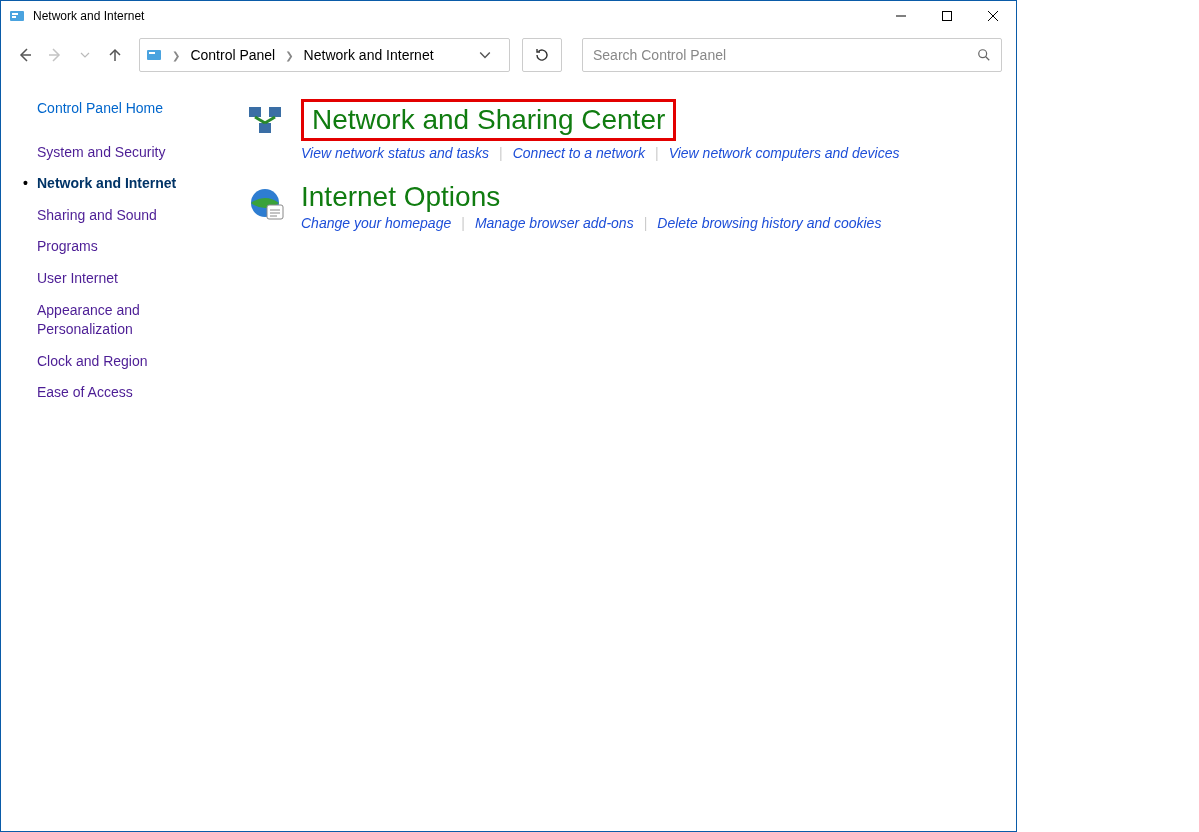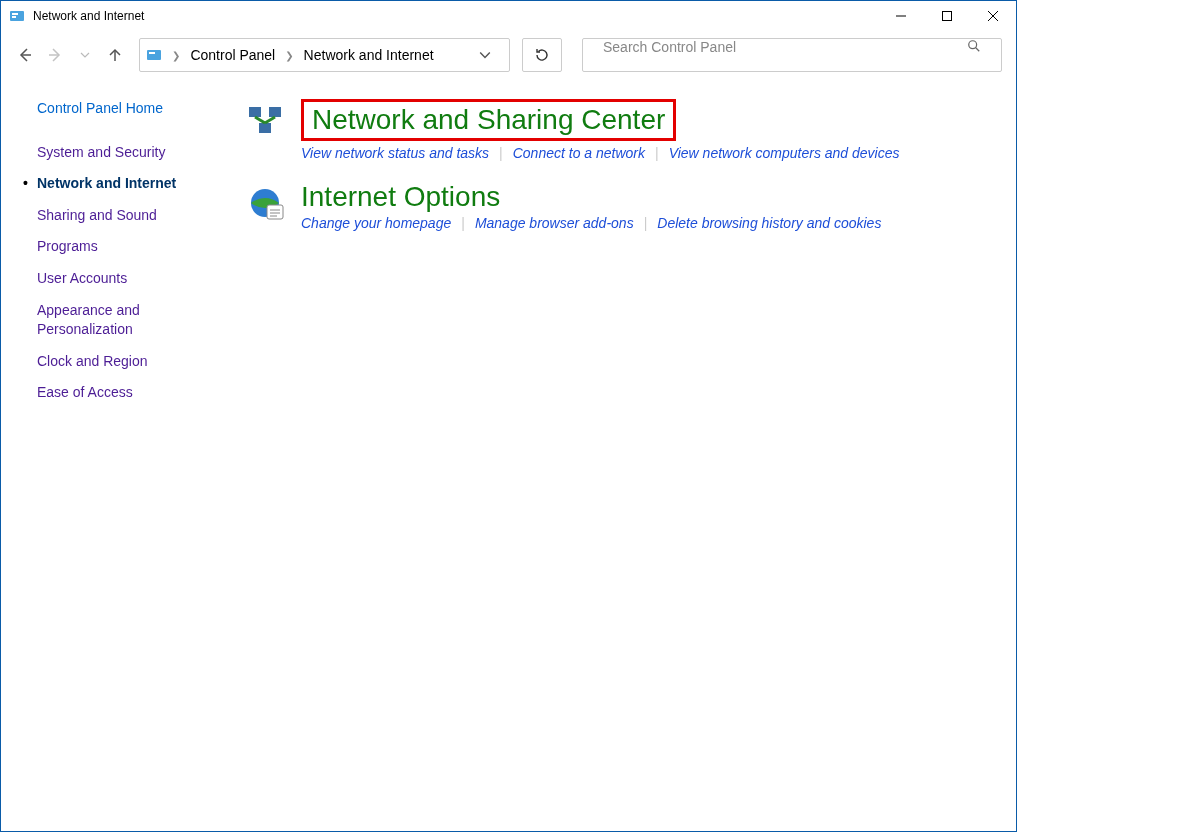--- a/index.html
+++ b/index.html
@@ -17,21 +17,21 @@
 
 
 .toolbar { height:48px; display:flex; align-items:center; padding:0 14px; gap:6px; }
 .nav-arrows { display:flex; align-items:center; gap:10px; margin-right:8px;}
 .nav-arrows span, .nav-arrows div { width:20px; height:20px; display:flex; align-items:center; justify-content:center; }
 .addr { flex:1; height:34px; border:1px solid #ccc; border-radius:2px; display:flex; align-items:center; padding:0 6px; gap:6px; min-width:0; }
 .addr .chevron { color:#888; font-size:10px; margin:0 4px;}
 .addr .crumb { font-size:14px; color:#000; }
 .addr .recent { margin-left:auto; width:24px; text-align:center; color:#555;}
 .refresh-box { width:40px; height:34px; border:1px solid #ccc; border-radius:2px; display:flex; align-items:center; justify-content:center; margin-left:6px; margin-right:14px;}
-.search { width:420px; height:34px; border:1px solid #ccc; border-radius:2px; display:flex; align-items:flex-start; padding:0 20px; }
+.search { width:420px; height:34px; border:1px solid #ccc; border-radius:2px; display:flex; align-items:center; padding:0 10px; }
 .search input { border:none; outline:none; flex:1; font-size:14px; color:#333; background:transparent;}
 .search input::placeholder { color:#888; }
 .search .search-icon { color:#666; }
 
 
 .body { flex:1; display:flex; padding-top:20px; }
 .sidebar { width:246px; padding-left:36px; padding-right:16px; }
 .sidebar a { display:block; font-size:14px; color:#4c1d95; text-decoration:none; margin-bottom:12px; line-height:1.4; position:relative;}
 .sidebar a.home { color:#0066cc; margin-bottom:24px;}
 .sidebar a.active { color:#003366; font-weight:600; }
@@ -142,21 +142,21 @@
     </div>
   </div>
 
   <div class="body">
     <div class="sidebar">
       <a class="home" href="#">Control Panel Home</a>
       <a href="#">System and Security</a>
       <a href="#" class="active">Network and Internet</a>
       <a href="#">Sharing and Sound</a>
       <a href="#">Programs</a>
-      <a href="#">User Accounts</a>
+      <a href="#">User Internet</a>
       <a href="#">Appearance and Personalization</a>
       <a href="#">Clock and Region</a>
       <a href="#">Ease of Access</a>
     </div>
 
     <div class="content">
 
       <div class="cat">
         <div class="caticon">
           <svg viewBox="0 0 40 40">

